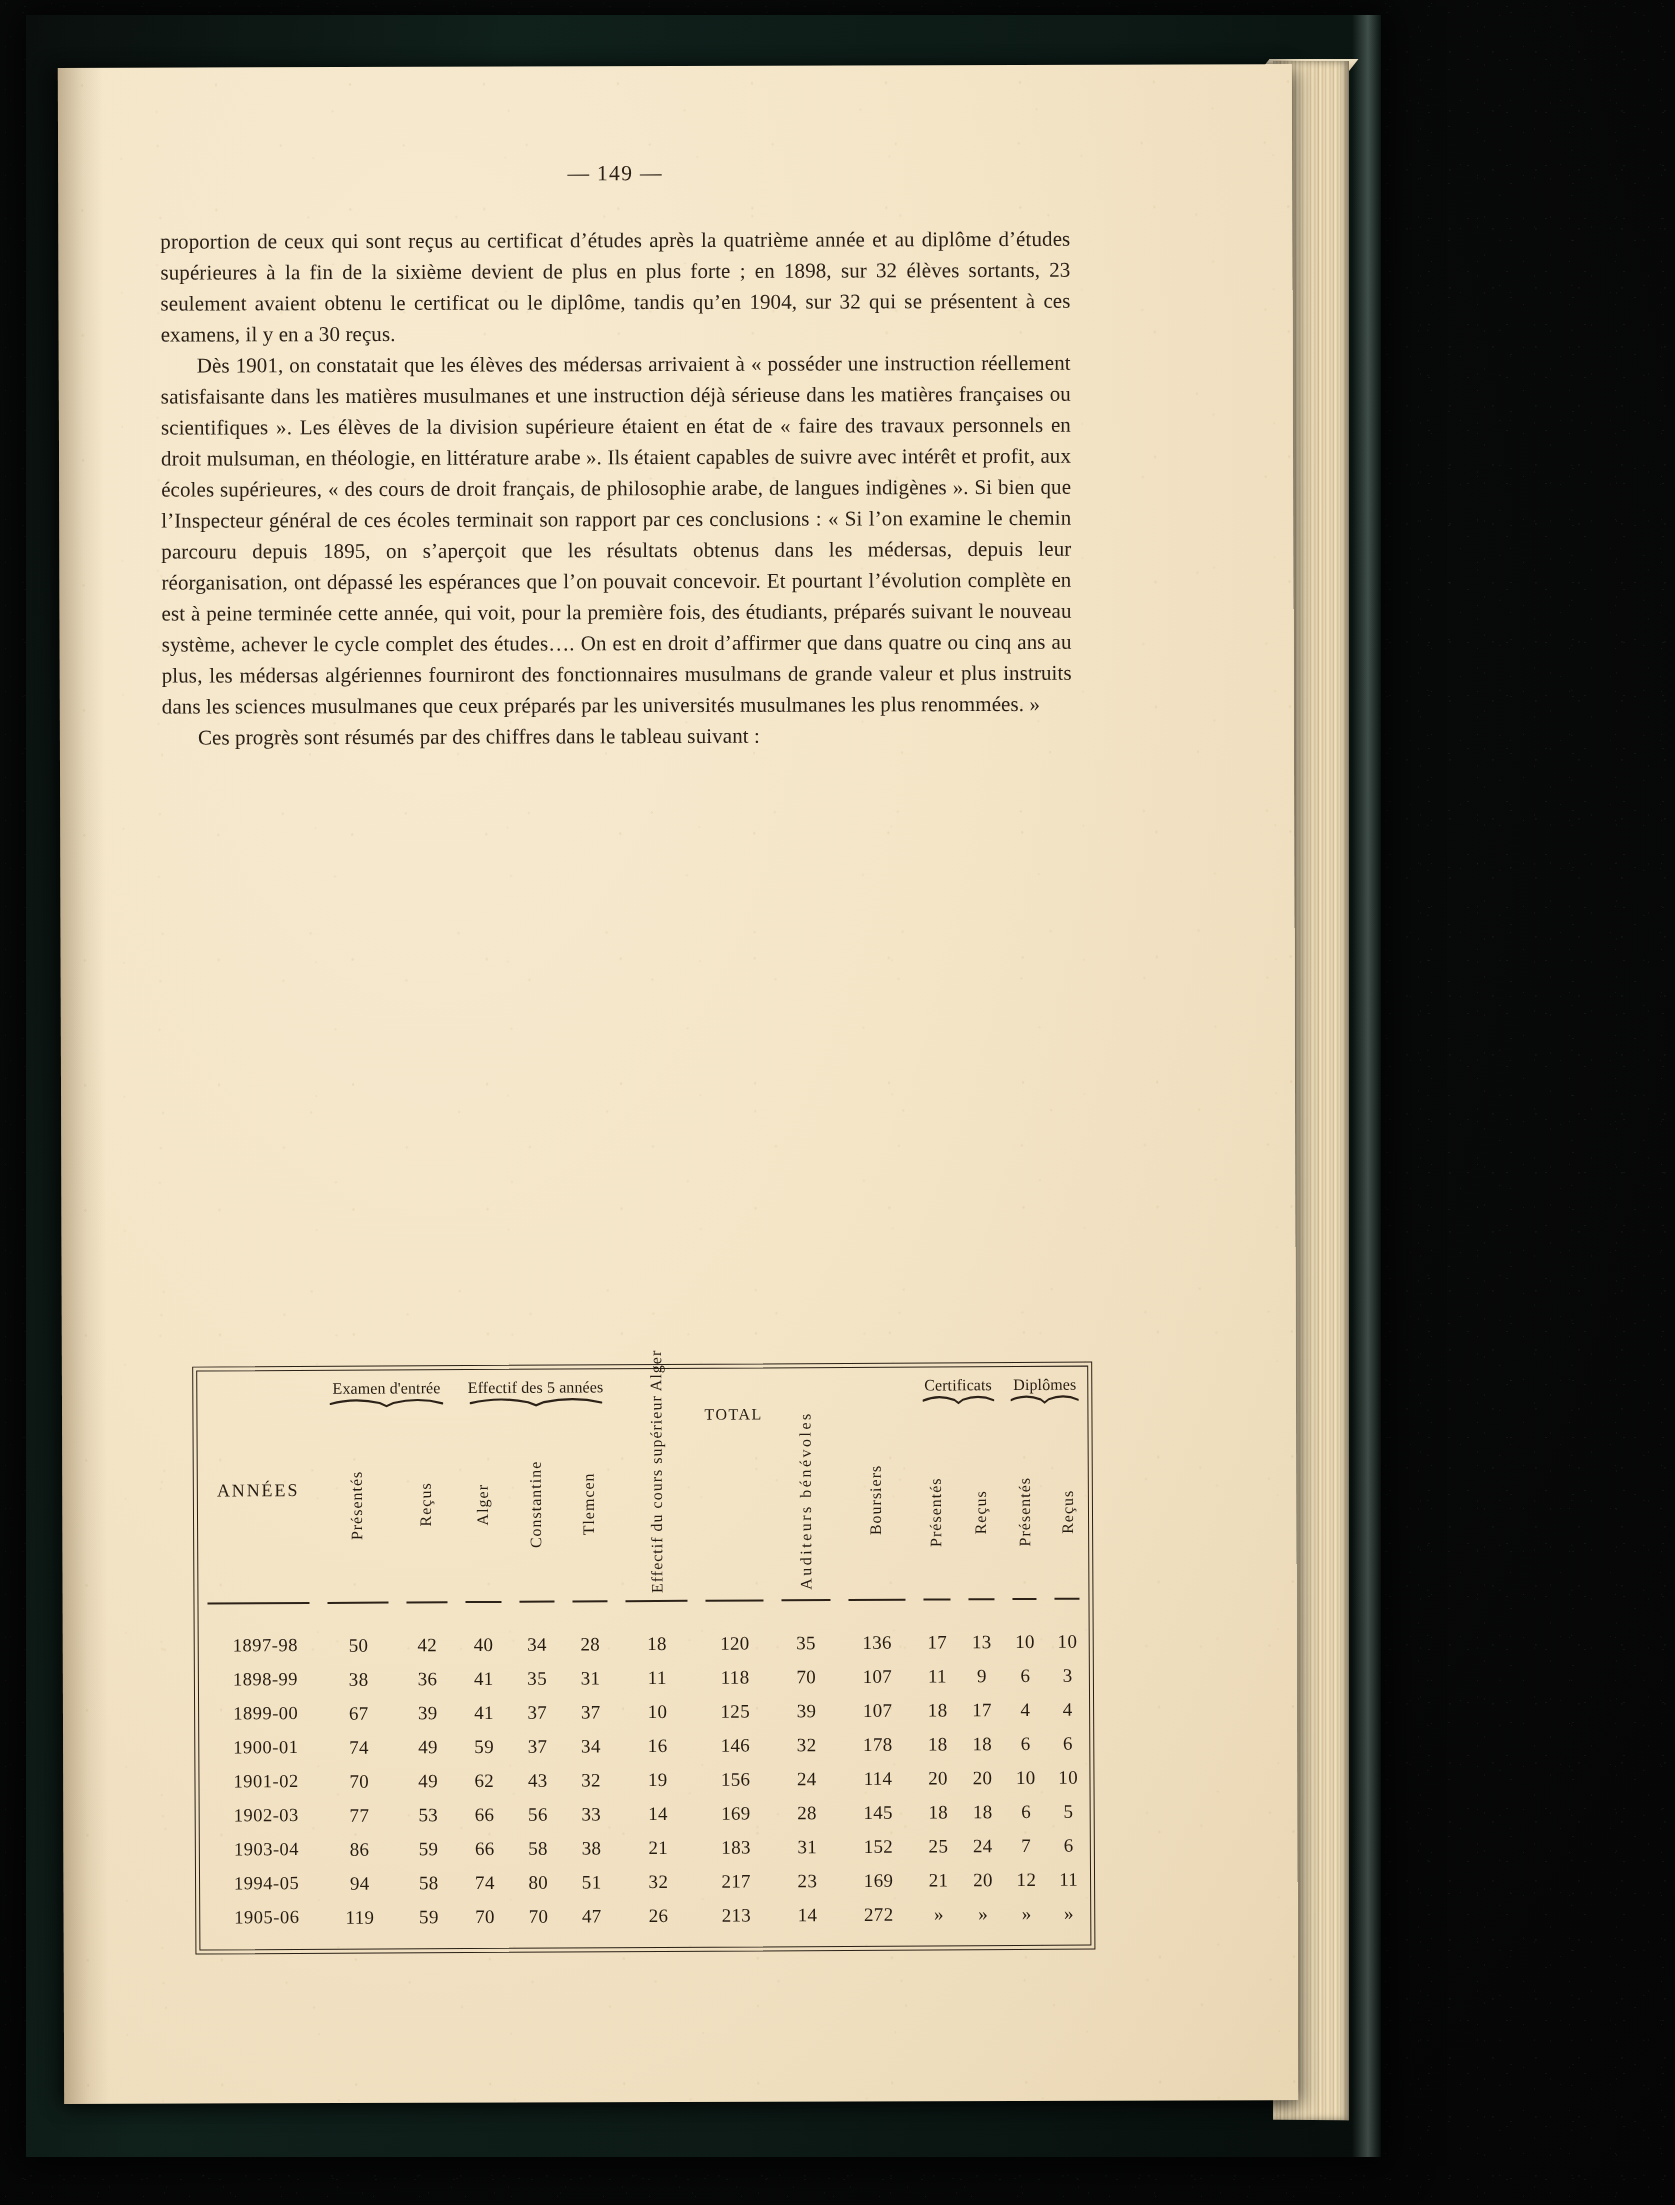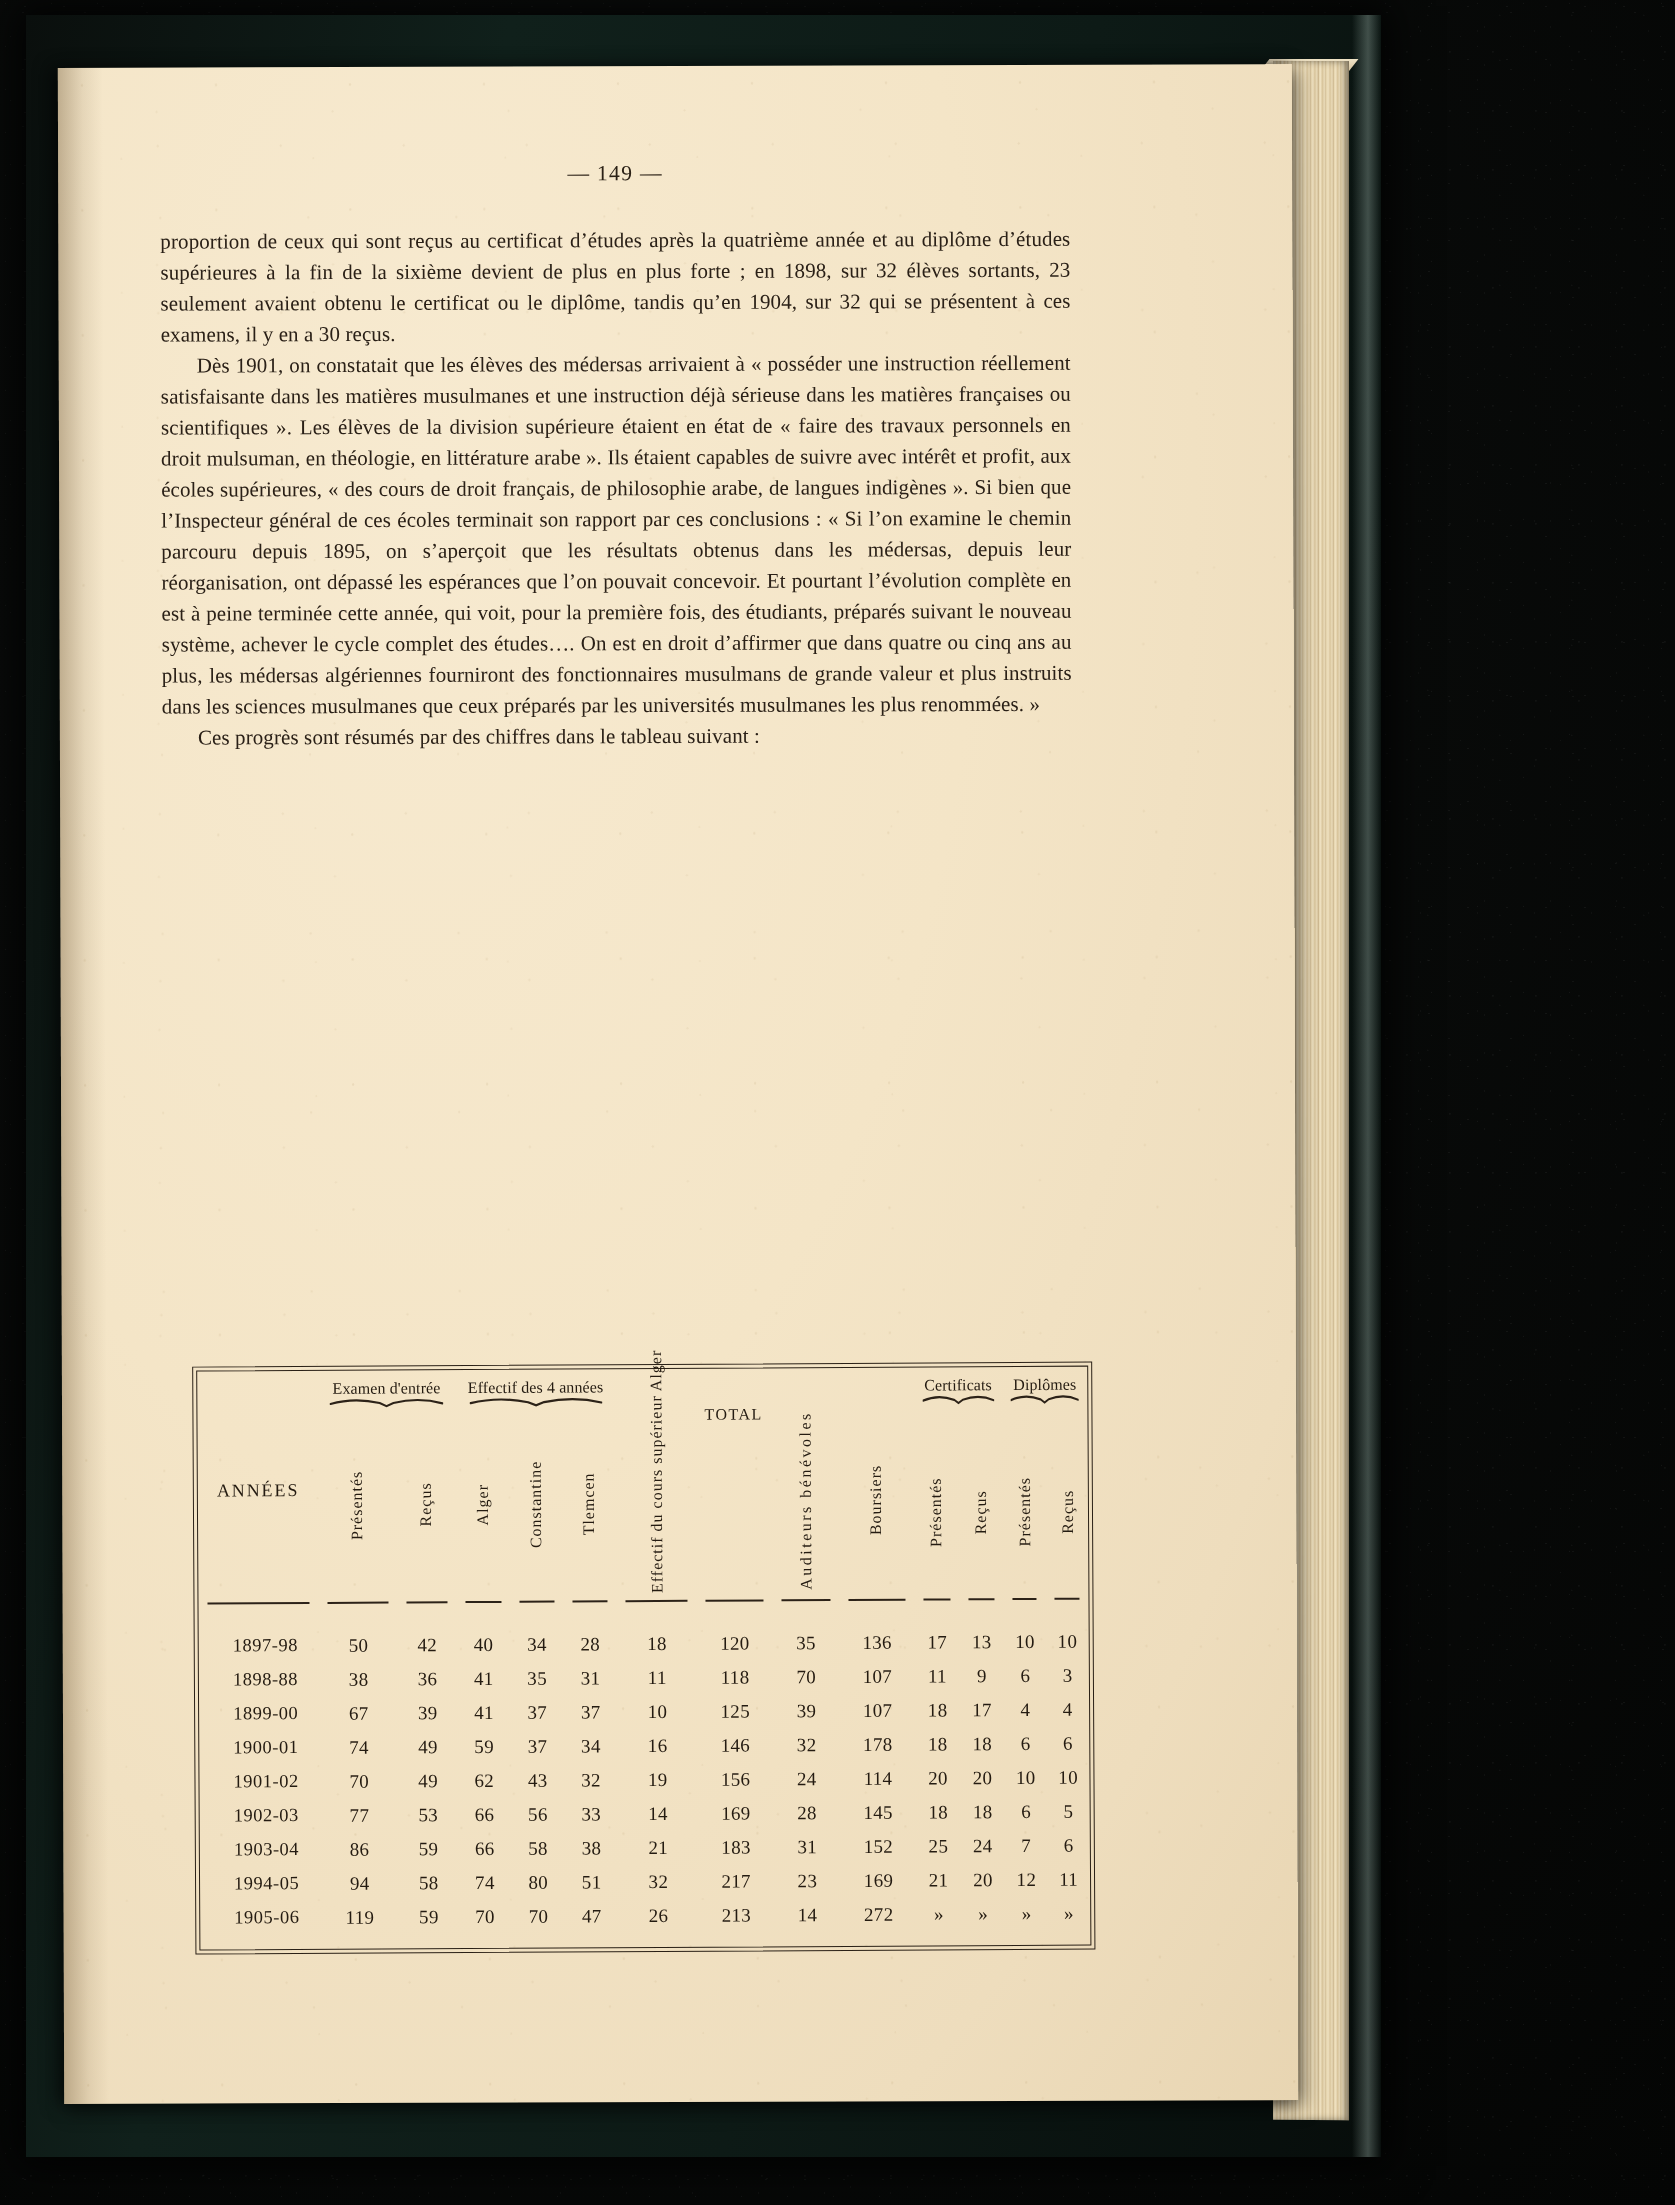--- a/index.html
+++ b/index.html
@@ -270,21 +270,21 @@
             <td class="grp grp-annees" rowspan="2" style="width:13.5%">ANNÉES</td>
 
             <td class="grp vrule" colspan="2" style="width:15.5%">
               <span>Examen d'entrée</span>
               <svg class="swell" viewBox="0 0 200 16" preserveAspectRatio="none">
                 <path d="M2,8 C30,1 60,1 88,7 C94,9.5 100,12 100,12 C100,12 106,9.5 112,7 C140,1 170,1 198,8" fill="none" stroke="#2c2218" stroke-width="3.4" stroke-linecap="round"></path>
               </svg>
             </td>
 
             <td class="grp vrule" colspan="3" style="width:18%">
-              <span>Effectif des 4 années</span>
+              <span>Effectif des 5 années</span>
               <svg class="swell" viewBox="0 0 200 16" preserveAspectRatio="none">
                 <path d="M2,8 C30,1 60,1 88,7 C94,9.5 100,12 100,12 C100,12 106,9.5 112,7 C140,1 170,1 198,8" fill="none" stroke="#2c2218" stroke-width="3.4" stroke-linecap="round"></path>
               </svg>
             </td>
 
             <td class="vrule" rowspan="2" style="width:9%"></td>
             <td class="vrule" rowspan="2" style="width:8.5%"></td>
             <td class="vrule" rowspan="2" style="width:7.5%"></td>
             <td class="vrule" rowspan="2" style="width:8.5%"></td>
 
@@ -448,21 +448,21 @@
                   <td class="vrule">18</td>
                   <td class="vrule">120</td>
                   <td class="vrule">35</td>
                   <td class="vrule">136</td>
                   <td class="vrule">17</td>
                   <td class="vrule">13</td>
                   <td class="vrule">10</td>
                   <td class="vrule">10</td>
                 </tr>
                 <tr class="data">
-                  <td class="year">1898-88</td>
+                  <td class="year">1898-99</td>
                   <td class="vrule">38</td>
                   <td class="vrule">36</td>
                   <td class="vrule">41</td>
                   <td class="vrule">35</td>
                   <td class="vrule">31</td>
                   <td class="vrule">11</td>
                   <td class="vrule">118</td>
                   <td class="vrule">70</td>
                   <td class="vrule">107</td>
                   <td class="vrule">11</td>

